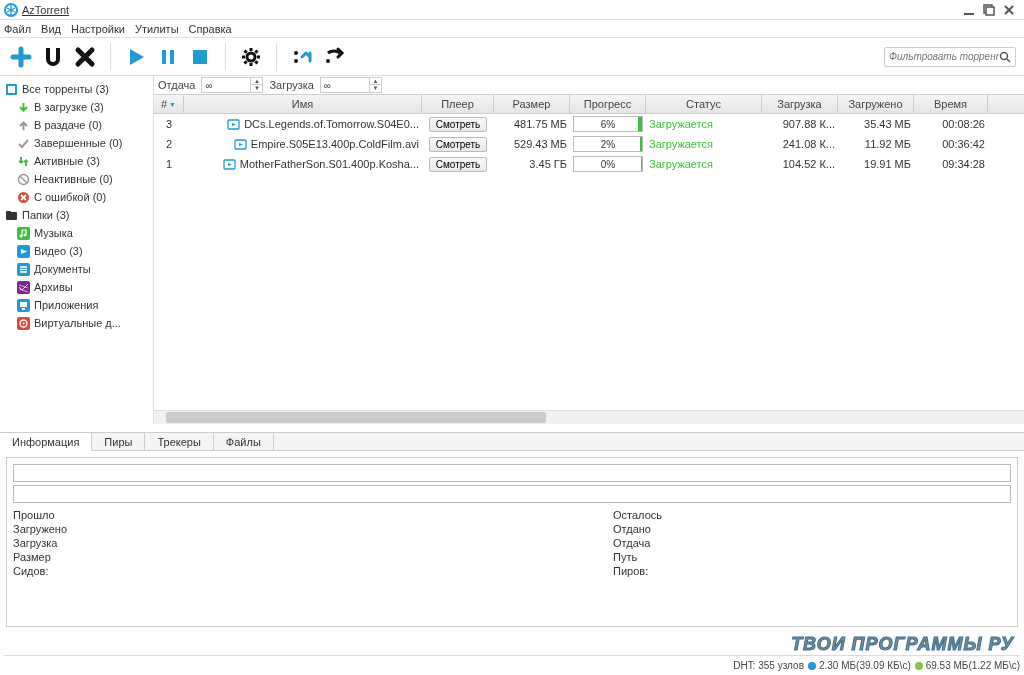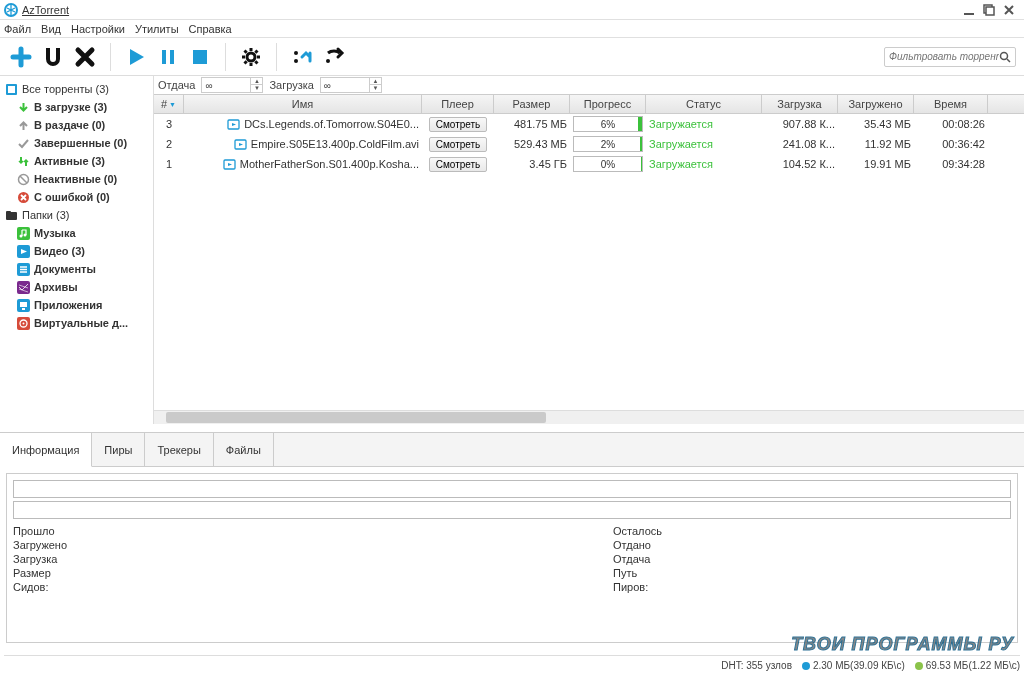--- a/index.html
+++ b/index.html
@@ -17,21 +17,21 @@
 .tool-sep { width: 1px; height: 28px; background: #ddd; margin: 0 6px; }
 .tool-btn { width: 30px; height: 30px; display: flex; align-items: center; justify-content: center; cursor: default; }
 .tool-btn svg { display: block; }
 .toolbar-spacer { flex: 1; }
 .search-box { width: 132px; height: 20px; border: 1px solid #ccc; border-radius: 2px; display: flex; align-items: center; padding: 0 4px; font-size: 10px; color: #888; margin-right: 2px; }
 .search-box input { flex: 1; border: none; outline: none; font-size: 10px; font-style: italic; color: #666; min-width: 0; }
 .search-box svg { flex-shrink: 0; }
 .main { display: flex; height: 348px; }
 .sidebar { width: 154px; border-right: 1px solid #ddd; padding: 4px 2px; overflow: hidden; }
 .side-item { display: flex; align-items: center; gap: 4px; padding: 2px 2px; font-size: 11px; white-space: nowrap; overflow: hidden; text-overflow: ellipsis; }
-.side-item.indent { padding-left: 14px; font-weight: bold; }
+.side-item.indent { padding-left: 14px; }
 .side-icon { width: 14px; height: 14px; display: inline-flex; align-items: center; justify-content: center; flex-shrink: 0; }
 .side-icon svg { display: block; }
 .content { flex: 1; display: flex; flex-direction: column; }
 .speed-bar { height: 18px; display: flex; align-items: center; padding: 0 4px; gap: 6px; font-size: 11px; color: #444; }
 .spin-box { display: inline-flex; align-items: center; border: 1px solid #ccc; height: 16px; }
 .spin-box .val { width: 48px; padding: 0 3px; font-size: 10px; }
 .spin-box .arrows { width: 12px; display: flex; flex-direction: column; border-left: 1px solid #ccc; }
 .spin-box .arrow { height: 7px; font-size: 6px; line-height: 6px; text-align: center; color: #555; border-bottom: 1px solid #ccc; }
 .spin-box .arrow:last-child { border-bottom: none; }
 .grid-header { display: flex; height: 20px; background: linear-gradient(#f5f5f5, #e5e5e5); border-top: 1px solid #ccc; border-bottom: 1px solid #ccc; font-size: 11px; }
@@ -58,29 +58,29 @@
 .prog-bar { position: absolute; right: 0; top: 0; bottom: 0; background: #3bc13b; }
 .prog-txt { position: relative; z-index: 1; font-size: 10px; }
 .grid-row .col-status { color: #3bc13b; }
 .grid-row .col-dl { justify-content: flex-end; }
 .grid-row .col-dled { justify-content: flex-end; }
 .grid-row .col-time { justify-content: flex-end; }
 .watch-btn { background: linear-gradient(#f8f8f8,#e8e8e8); border: 1px solid #bbb; border-radius: 2px; padding: 1px 6px; font-size: 10px; cursor: default; }
 .file-ico { width: 13px; height: 13px; display: inline-flex; align-items: center; justify-content: center; }
 .hscroll { height: 14px; background: #f0f0f0; border-top: 1px solid #ddd; position: relative; }
 .hscroll-thumb { position: absolute; left: 12px; top: 1px; height: 11px; width: 380px; background: #cacaca; border-radius: 2px; }
-.bottom-tabs { display: flex; height: 35px; border-top: 1px solid #ccc; border-bottom: 1px solid #ccc; background: #f4f4f4; margin-top: 8px; }
+.bottom-tabs { display: flex; height: 19px; border-top: 1px solid #ccc; border-bottom: 1px solid #ccc; background: #f4f4f4; margin-top: 8px; }
 .bottom-tabs .tab { padding: 2px 12px; font-size: 11px; border-right: 1px solid #ccc; display: flex; align-items: center; }
 .bottom-tabs .tab.active { background: #fff; border-bottom: 1px solid #fff; margin-bottom: -1px; }
 .info-panel { border: 1px solid #ccc; margin: 6px; padding: 6px; height: 170px; }
 .info-row1 { height: 18px; border: 1px solid #bbb; margin-bottom: 3px; background: #fff; }
 .info-grid { display: flex; gap: 40px; margin-top: 6px; }
 .info-col { display: flex; flex-direction: column; gap: 2px; }
 .info-col div { font-size: 11px; color: #333; }
-.status-bar { position: absolute; bottom: 2px; right: 4px; left: 4px; height: 18px; display: flex; justify-content: flex-end; align-items: center; gap: 10px; font-size: 10px; color: #444; border-top: 1px solid #ddd; padding-top: 2px; }
+.status-bar { position: absolute; bottom: 2px; right: 4px; left: 4px; height: 18px; display: flex; justify-content: flex-end; align-items: center; gap: 4px; font-size: 10px; color: #444; border-top: 1px solid #ddd; padding-top: 2px; }
 .status-bar .dot { width: 8px; height: 8px; border-radius: 50%; display: inline-block; margin-right: 3px; vertical-align: middle; }
 .watermark { position: absolute; bottom: 20px; right: 10px; font-size: 18px; font-weight: bold; font-style: italic; color: #737373; -webkit-text-stroke: 1px #0a5a85; letter-spacing: 1px; pointer-events: none; opacity: 0.85; }
 </style>
 </head>
 <body>
 
 <div class="title-bar">
   <span class="app-icon">
     <svg width="14" height="14" viewBox="0 0 14 14">
         <circle cx="7" cy="7" r="6" fill="none" stroke="#1e9bd6" stroke-width="2"></circle>

